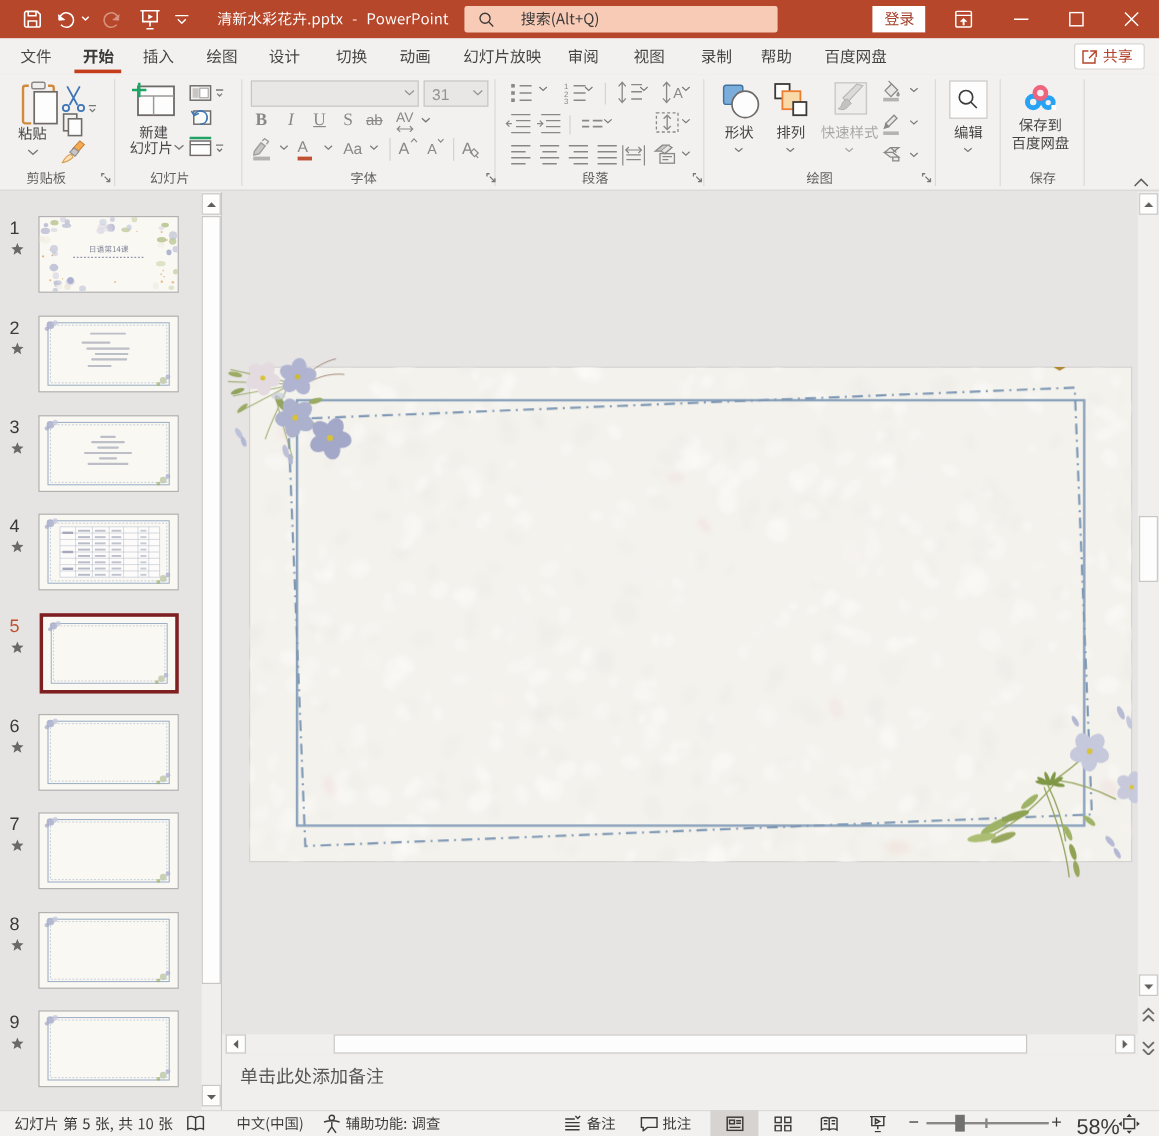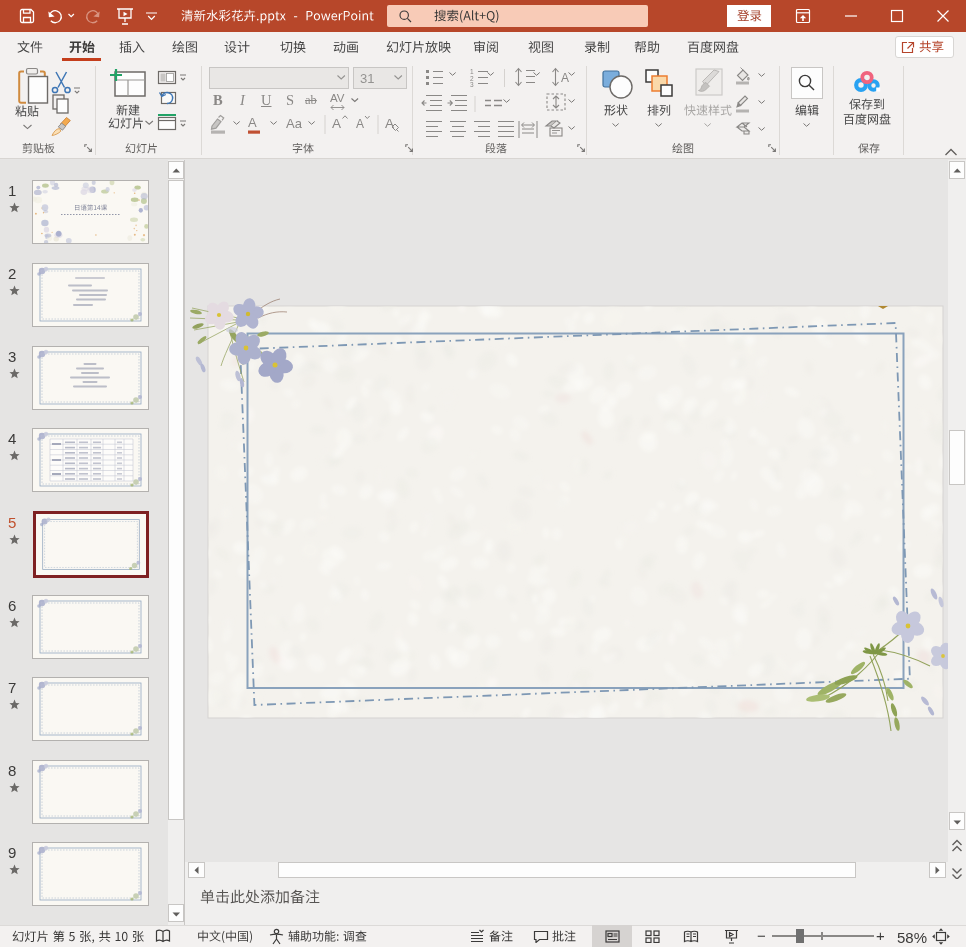--- a/index.html
+++ b/index.html
@@ -264,21 +264,21 @@
 <svg class="abs" style="left:337px;top:74px" width="10" height="8" fill="none" stroke="#949391" stroke-width="1.1">
     <path d="M0.5 1.5 l3.7 3.4 l3.7 -3.4"></path>
   </svg>
 <svg class="abs" style="left:394px;top:74px" width="10" height="8" fill="none" stroke="#949391" stroke-width="1.1">
     <path d="M0.5 1.5 l3.7 3.4 l3.7 -3.4"></path>
   </svg>
 <div class="abs" style="left:213px;top:92px;font-size:14.5px;font-weight:bold;color:#8A8886;font-family:'Liberation Serif',serif">B</div>
 <div class="abs" style="left:240px;top:92px;font-size:14.5px;font-style:italic;color:#8A8886;font-family:'Liberation Serif',serif">I</div>
 <div class="abs" style="left:261px;top:92px;font-size:14.5px;color:#8A8886;text-decoration:underline;font-family:'Liberation Serif',serif">U</div>
 <div class="abs" style="left:286px;top:92px;font-size:14.5px;color:#8A8886;font-family:'Liberation Serif',serif">S</div>
-<div class="abs" style="left:305px;top:93px;font-size:12.5px;color:#8A8886;text-decoration:line-through;font-family:Liberation Serif, serif">ab</div>
+<div class="abs" style="left:305px;top:93px;font-size:12.5px;color:#8A8886;text-decoration:line-through;font-family:Liberation Sans, sans-serif">ab</div>
 <svg class="abs" style="left:330px;top:93px" width="30" height="17" fill="none" stroke="#8A8886">
     <g font-family="Liberation Sans" font-size="11.5" fill="#8A8886" stroke="none">
       <text x="0" y="9">AV</text>
     </g>
     <path d="M1 14.5 h13 M3.5 12 l-2.5 2.5 l2.5 2.5 M11.5 12 l2.5 2.5 l-2.5 2.5" stroke-width="0.9"></path>
   </svg>
 <svg class="abs" style="left:351px;top:97px" width="10" height="8" fill="none" stroke="#7A7876" stroke-width="1.1">
     <path d="M0.5 1.5 l3.3 3 l3.3 -3"></path>
   </svg>
 <svg class="abs" style="left:209px;top:114px" width="200" height="22" fill="none">
@@ -1609,16 +1609,16 @@
     <path d="M8 2 C6.5 1 3 1 1.5 2 V11.5 C3 10.5 6.5 10.5 8 11.5 C9.5 10.5 13 10.5 14.5 11.5 V2 C13 1 9.5 1 8 2 z M8 2 V11.5 M3.5 4 h3 M3.5 6.5 h3 M10 4 h3 M10 6.5 h3"></path>
   </svg>
 <svg class="abs" style="left:724px;top:929px" width="15" height="15" fill="none" stroke="#3B3A39" stroke-width="1.2">
     <path d="M1 1.5 h13 M2.5 1.5 v7.5 h10 v-7.5 M7.5 9 v3 M5 14 h5 M5.5 3.5 l3.5 2 l-3.5 2 z"></path>
   </svg>
 <div class="abs" style="left:757px;top:927px;width:14px;height:18px;font-size:15px;color:#3B3A39">−</div>
 <div class="abs" style="left:772px;top:935px;width:102px;height:2px;background:#8A8886"></div>
 <div class="abs" style="left:821px;top:932px;width:2px;height:8px;background:#8A8886"></div>
 <div class="abs" style="left:796px;top:929px;width:8px;height:14px;background:#707070"></div>
 <div class="abs" style="left:876px;top:927px;width:14px;height:18px;font-size:15px;color:#3B3A39">+</div>
-<div class="abs" style="left:897px;top:929px;width:34px;height:16px;font-size:15px;color:#3B3A39">58%</div>
+<div class="abs" style="left:897px;top:929px;width:34px;height:16px;font-size:18px;color:#3B3A39">58%</div>
 <svg class="abs" style="left:932px;top:928px" width="18" height="17" fill="none">
     <rect x="4.5" y="4.5" width="9" height="8" stroke="#3B3A39" stroke-width="1.2"></rect>
     <path d="M9 0.2 l2.2 2.6 h-4.4 z M9 16.8 l-2.2 -2.6 h4.4 z M0.2 8.5 l2.6 -2.2 v4.4 z M17.8 8.5 l-2.6 -2.2 v4.4 z" fill="#3B3A39"></path>
   </svg>
 </body></html>

